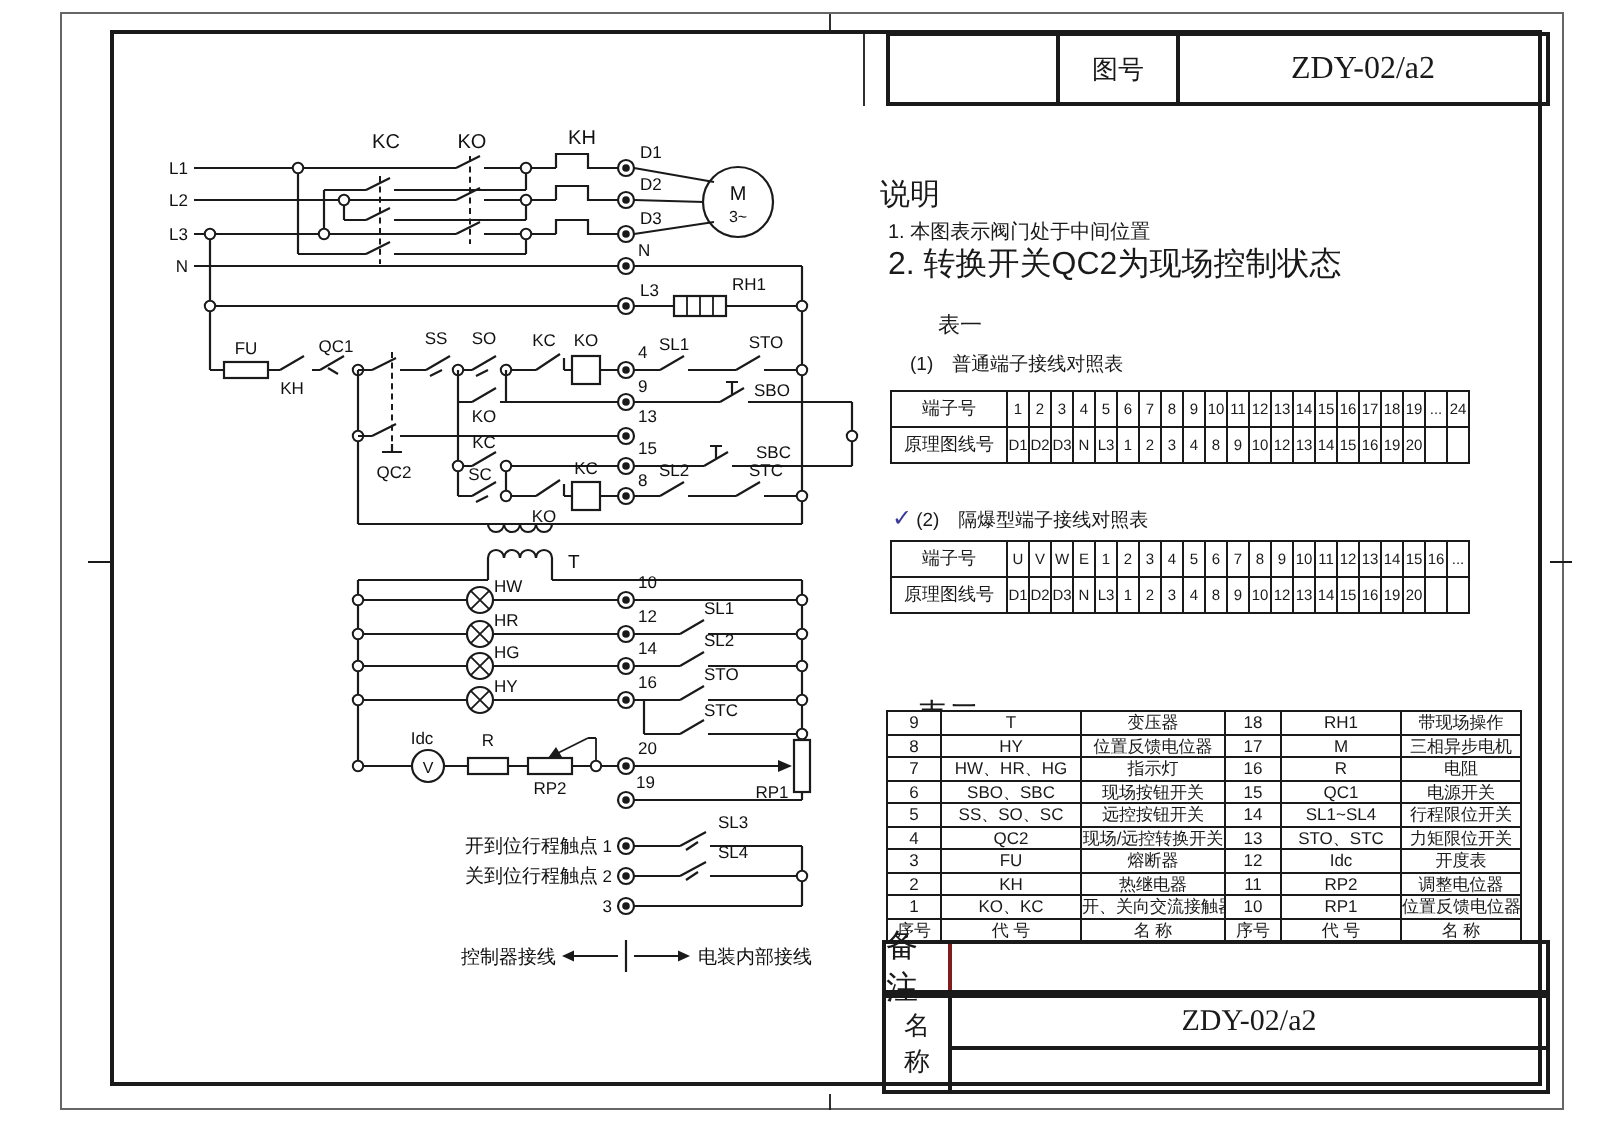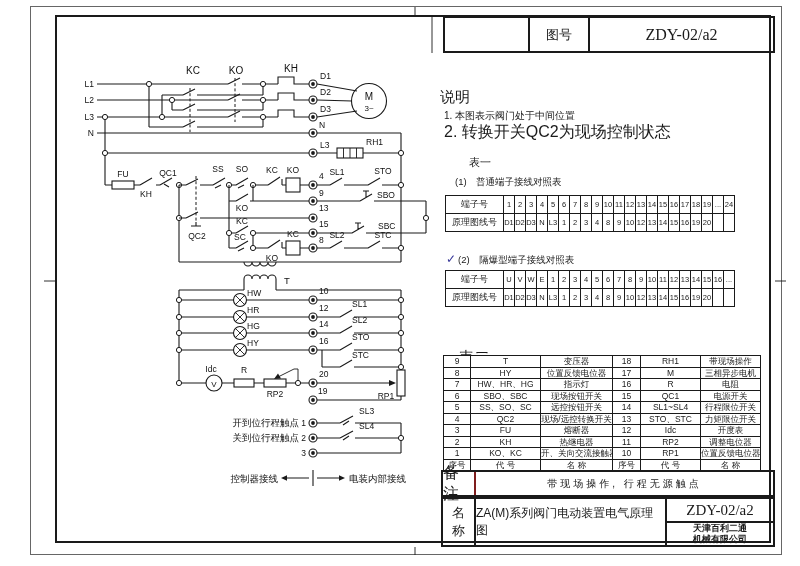--- a/index.html
+++ b/index.html
@@ -580,30 +580,24 @@
           <td>名 称</td>
           <td>序号</td>
           <td>代 号</td>
           <td>名 称</td>
         </tr>
       </tbody>
   </table>
 
   <div class="remark abs">
     <div class="lab">备注</div>
-    <div class="txt">带现场操作, 行程无源触点</div>
   </div>
 
   <div class="tblock abs">
     <div class="lab">
       <span>名</span>
       <span>称</span>
     </div>
-    <div class="nm">ZA(M)系列阀门电动装置电气原理图</div>
     <div class="rt">
       <div class="code">ZDY-02/a2</div>
-      <div class="co">
-        <span>天津百利二通</span>
-        <span>机械有限公司</span>
-      </div>
     </div>
   </div>
 </div>
 
 </body></html>

